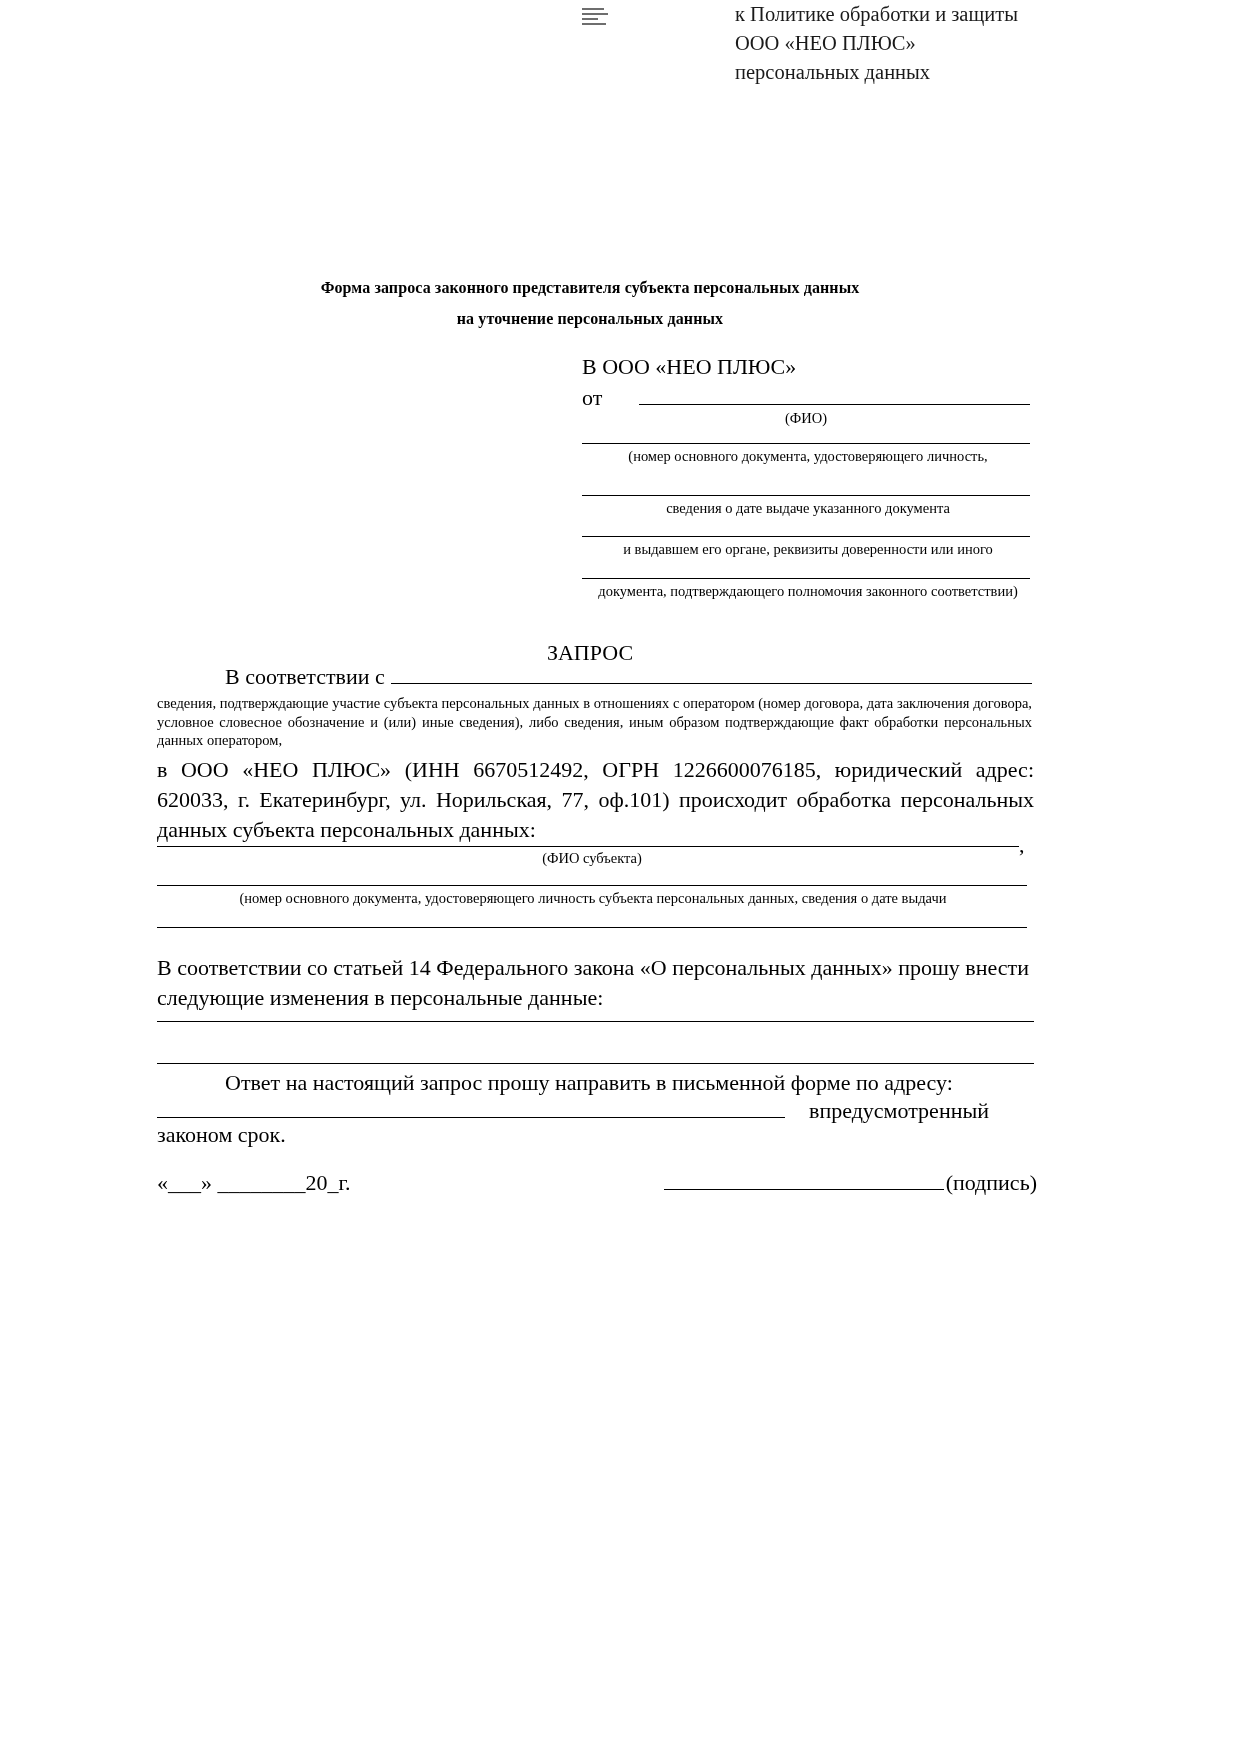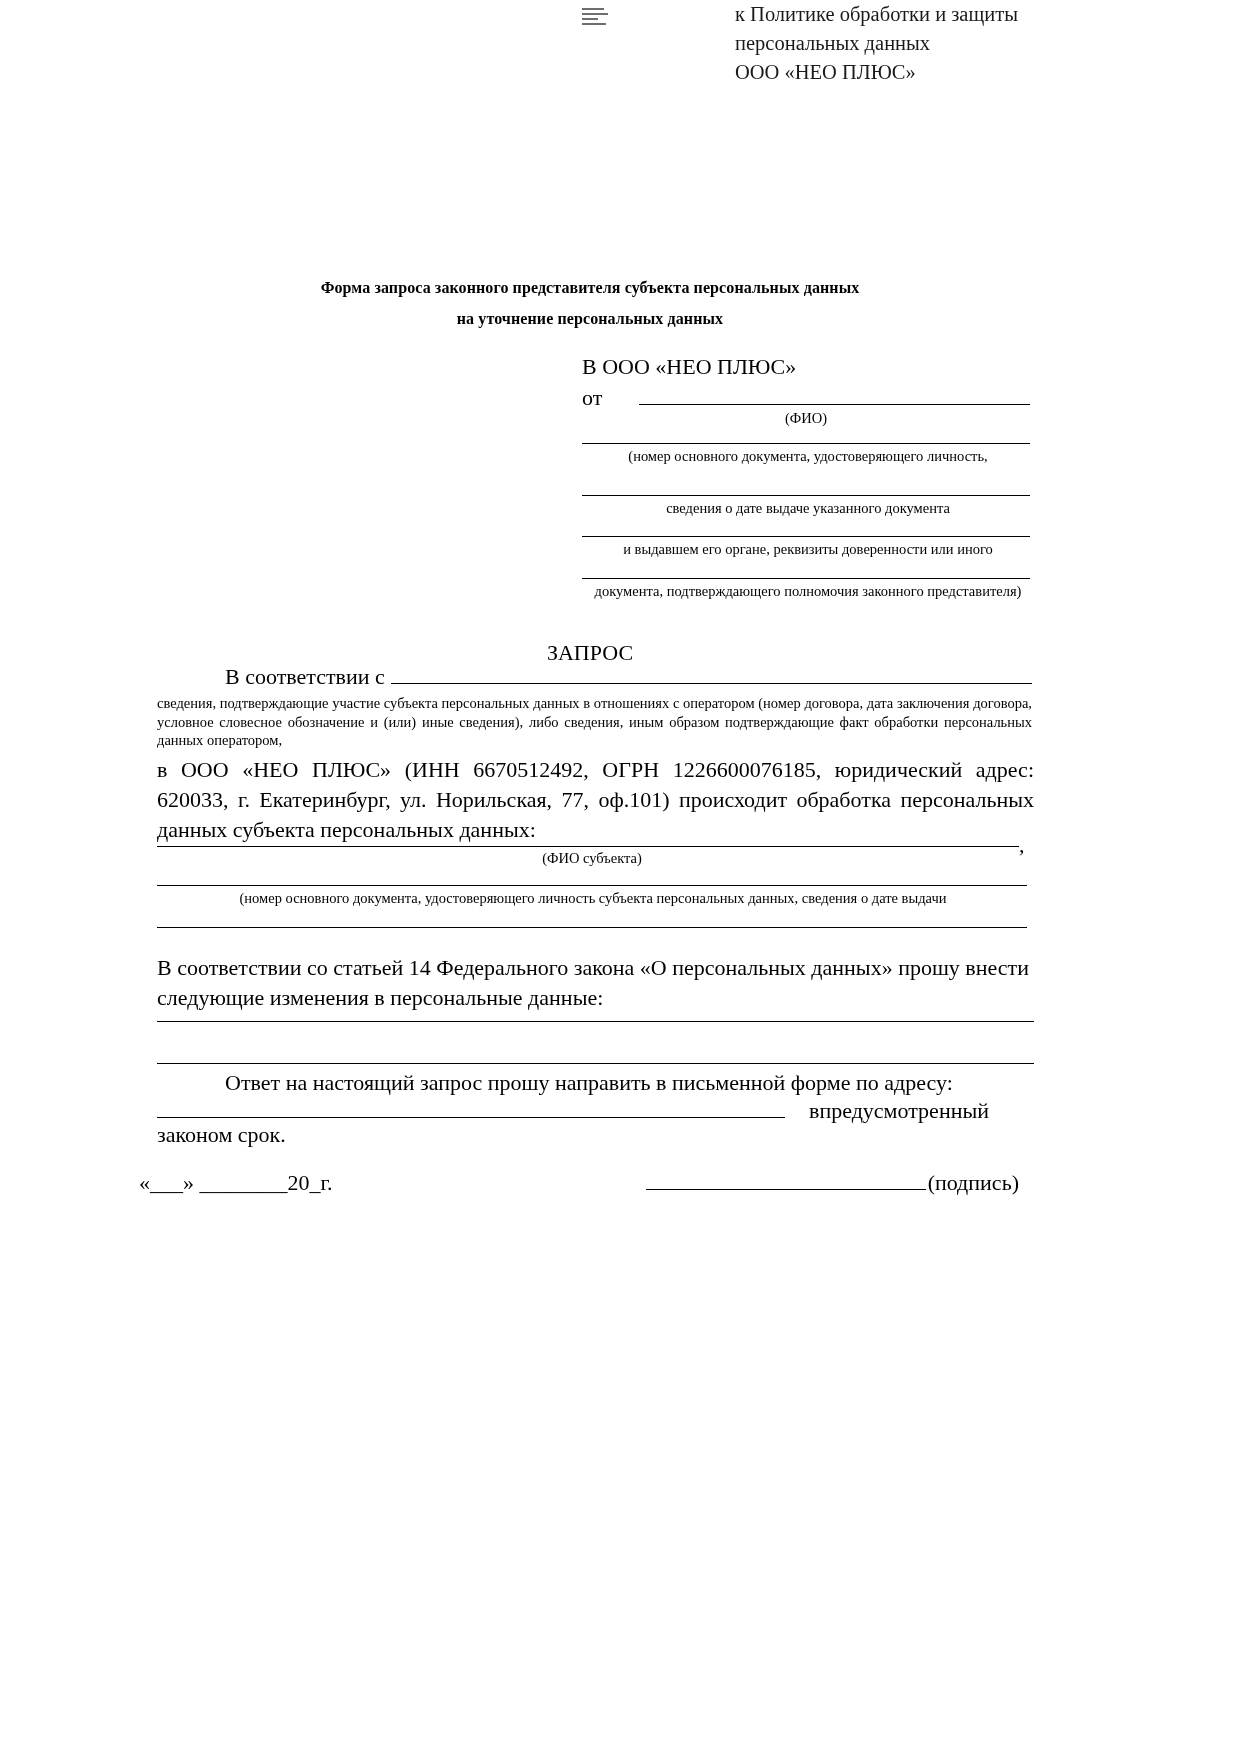--- a/index.html
+++ b/index.html
@@ -129,21 +129,21 @@
   }
   .body-par {
     position: absolute;
     font-size: 22px;
     line-height: 30px;
     text-align: justify;
   }
   .sig-row {
     position: absolute;
     top: 1170px;
-    left: 139px;
+    left: 157px;
     width: 880px;
     font-size: 22px;
     display: flex;
     justify-content: space-between;
     align-items: baseline;
   }
   .sig-left { white-space: nowrap; }
   .sig-right { white-space: nowrap; }
   .sig-rule {
     display: inline-block;
@@ -164,22 +164,22 @@
 <div class="page">
 
   <div class="header-mark">
     <span></span>
       <span></span>
       <span></span>
       <span></span>
   </div>
   <div class="header-text">
     <div>к Политике обработки и защиты</div>
+    <div>ООО «НЕО ПЛЮС»</div>
     <div>персональных данных</div>
-    <div>ООО «НЕО ПЛЮС»</div>
   </div>
 
   <div class="doc-title">
     <div>Форма запроса законного представителя субъекта персональных данных</div>
     <div>на уточнение персональных данных</div>
   </div>
 
   <div class="addressee">В ООО «НЕО ПЛЮС»</div>
 
   <div class="ot-row">
@@ -192,21 +192,21 @@
   <div class="rule-line" style="top:443px; left:582px; width:448px;"></div>
   <div class="cap" style="top:447px; left:582px; width:452px;">(номер основного документа, удостоверяющего личность,</div>
 
   <div class="rule-line" style="top:495px; left:582px; width:448px;"></div>
   <div class="cap" style="top:499px; left:582px; width:452px;">сведения о дате выдаче указанного документа</div>
 
   <div class="rule-line" style="top:536px; left:582px; width:448px;"></div>
   <div class="cap" style="top:540px; left:582px; width:452px;">и выдавшем его органе, реквизиты доверенности или иного</div>
 
   <div class="rule-line" style="top:578px; left:582px; width:448px;"></div>
-  <div class="cap" style="top:582px; left:575px; width:466px;">документа, подтверждающего полномочия законного представителя)</div>
+  <div class="cap" style="top:582px; left:575px; width:466px;">документа, подтверждающего полномочия законного соответствии)</div>
 
   <div class="zapros">ЗАПРОС</div>
 
   <div class="vsoot">
     <span class="lbl">В соответствии с</span>
     <span class="rule"></span>
   </div>
 
   <div class="small-just" style="top:694px; left:157px; width:875px;">сведения, подтверждающие участие субъекта персональных данных в отношениях с оператором (номер договора, дата заключения договора, условное словесное обозначение и (или) иные сведения), либо сведения, иным образом подтверждающие факт обработки персональных данных оператором,</div>
 

